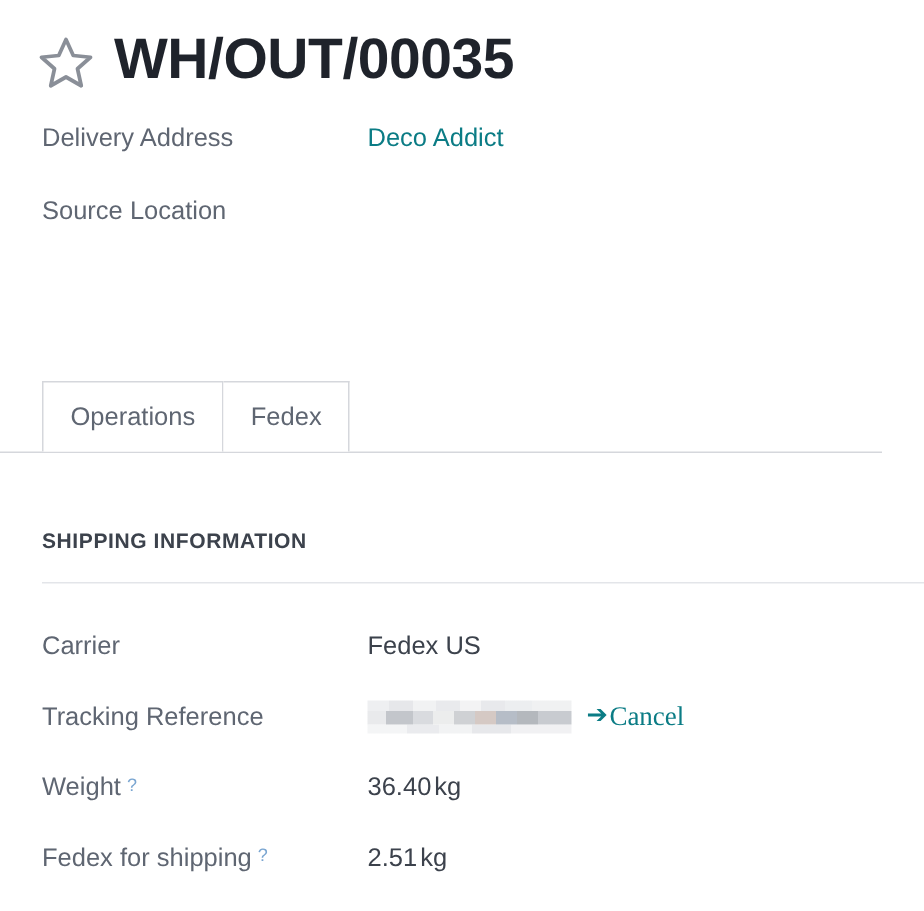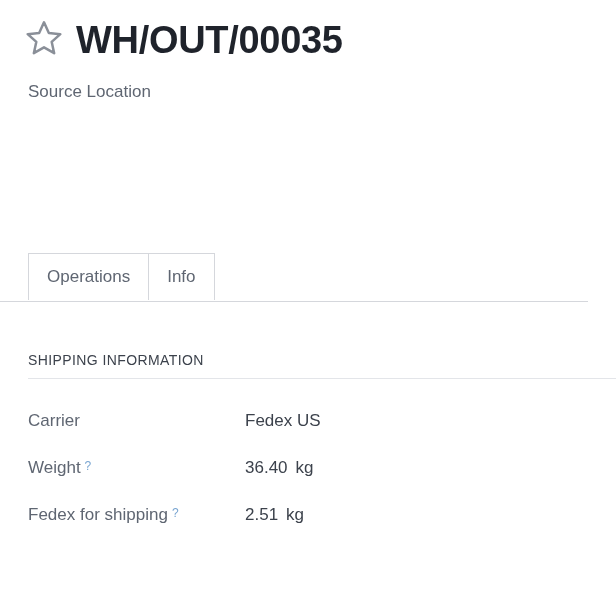--- a/index.html
+++ b/index.html
@@ -12,21 +12,21 @@
     background: #ffffff;
     font-family: "Liberation Sans", sans-serif;
     color: #3c424c;
     overflow: hidden;
     position: relative;
   }
 
   
   .record-header {
     display: flex;
-    align-items: flex-start;
+    align-items: flex-end;
     padding: 18px 0 0 24px;
     height: 62px;
     box-sizing: border-box;
   }
   .star-icon {
     width: 40px;
     height: 40px;
     flex: 0 0 40px;
     display: block;
     margin-right: 12px;
@@ -67,21 +67,21 @@
 
   
   .tab-bar {
     position: absolute;
     left: 0;
     top: 253px;
     width: 588px;
     height: 49px;
     box-sizing: border-box;
     display: flex;
-    align-items: flex-start;
+    align-items: center;
     padding-left: 28px;
     border-bottom: 1px solid #d5d7dc;
   }
   .tab {
     position: relative;
     box-sizing: border-box;
     height: 47px;
     display: flex;
     align-items: center;
     padding: 0 18px;
@@ -112,24 +112,24 @@
   .section {
     position: absolute;
     left: 0;
     top: 352px;
     width: 616px;
     box-sizing: border-box;
     padding-left: 28px;
   }
   .section-title {
     font-size: 14px;
-    font-weight: normal;
+    font-weight: bold;
     letter-spacing: 0.4px;
     color: #3c424c;
-    padding-bottom: 10px;
+    padding-bottom: 20px;
     border-bottom: 1px solid #e3e5e9;
     padding-right: 0;
   }
   .section-body {
     padding-top: 18px;
   }
   .section-body .field-row {
     height: 47px;
     align-items: center;
   }
@@ -142,21 +142,21 @@
     text-align: center;
   }
   .help-mark {
     font-size: 12px;
     color: #79a5d1;
     line-height: 1;
     position: relative;
     top: -3px;
   }
   .unit {
-    margin-left: 8px;
+    margin-left: 2px;
   }
 
   
   .redacted {
     width: 136px;
     height: 22px;
     display: inline-block;
     vertical-align: middle;
     background-image:
       linear-gradient(90deg,
@@ -222,49 +222,63 @@
   <span class="star-icon">
     <svg viewBox="0 0 24 24" width="40" height="40" aria-hidden="true">
       <path d="M12 2.6 L14.9 9.0 L21.8 9.7 L16.6 14.3 L18.1 21.1 L12 17.6 L5.9 21.1 L7.4 14.3 L2.2 9.7 L9.1 9.0 Z" fill="none" stroke="#8a8f98" stroke-width="1.5" stroke-linejoin="round"></path>
     </svg>
   </span>
   <span class="record-title">WH/OUT/00035</span>
 </div>
 
 <div class="header-fields">
 
+  <div class="field-row">
+    <span class="field-label">Delivery Address</span>
+    <span class="field-value link">Deco Addict</span>
+  </div>
 
   <div class="field-row">
     <span class="field-label">Source Location</span>
   </div>
 
 </div>
 
 <div class="tab-bar">
   <div class="tab">
     <span>Operations</span>
   </div>
   <div class="tab">
-    <span>Info</span>
+    <span>Fedex</span>
   </div>
 </div>
 
 <div class="section">
 
   <div class="section-title">SHIPPING INFORMATION</div>
 
   <div class="section-body">
 
     <div class="field-row">
       <span class="field-label">Carrier</span>
       <span class="value-cell">
         <span>Fedex US</span>
       </span>
     </div>
 
+    <div class="field-row">
+      <span class="field-label">Tracking Reference</span>
+      <span class="value-cell">
+        <span class="redacted"></span>
+        <a class="cancel-link" href="#">
+          <span class="arrow-icon">➔</span>
+          <span>Cancel</span>
+        </a>
+      </span>
+    </div>
 
     <div class="field-row">
       <span class="field-label">
         <span>Weight</span>
         <span class="help-mark">?</span>
       </span>
       <span class="value-cell">
         <span>36.40</span>
         <span class="unit">kg</span>
       </span>

